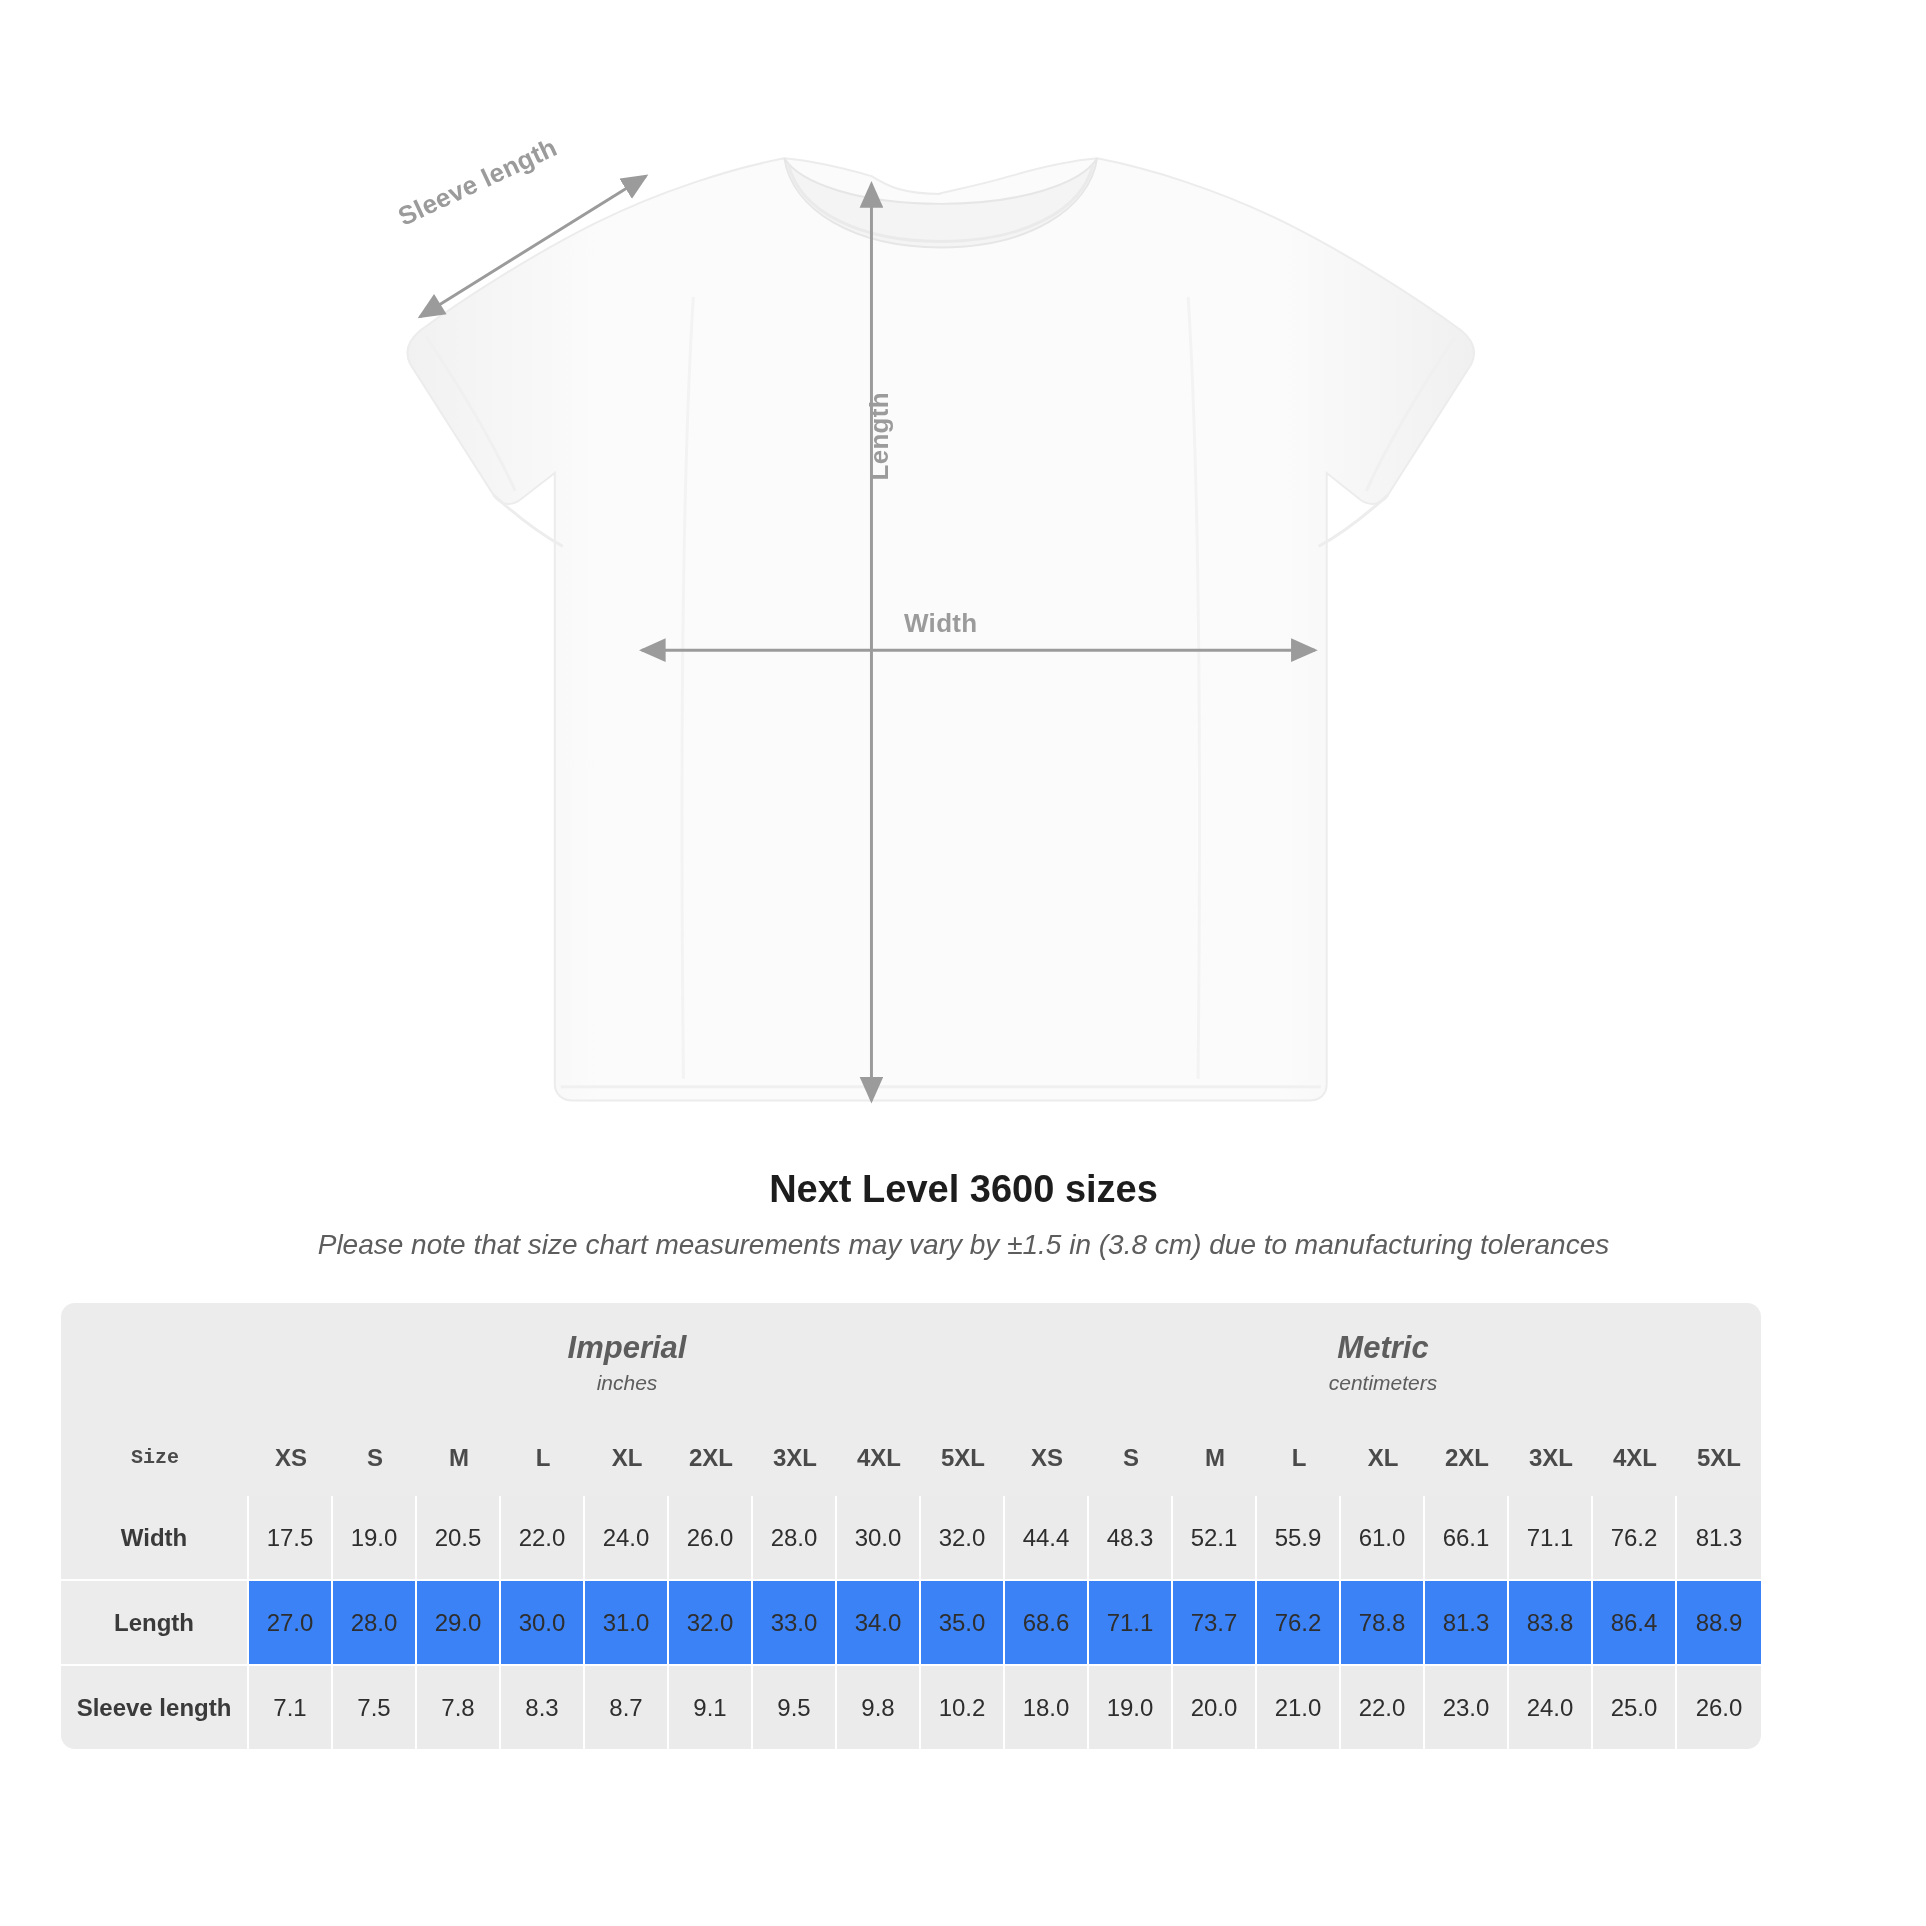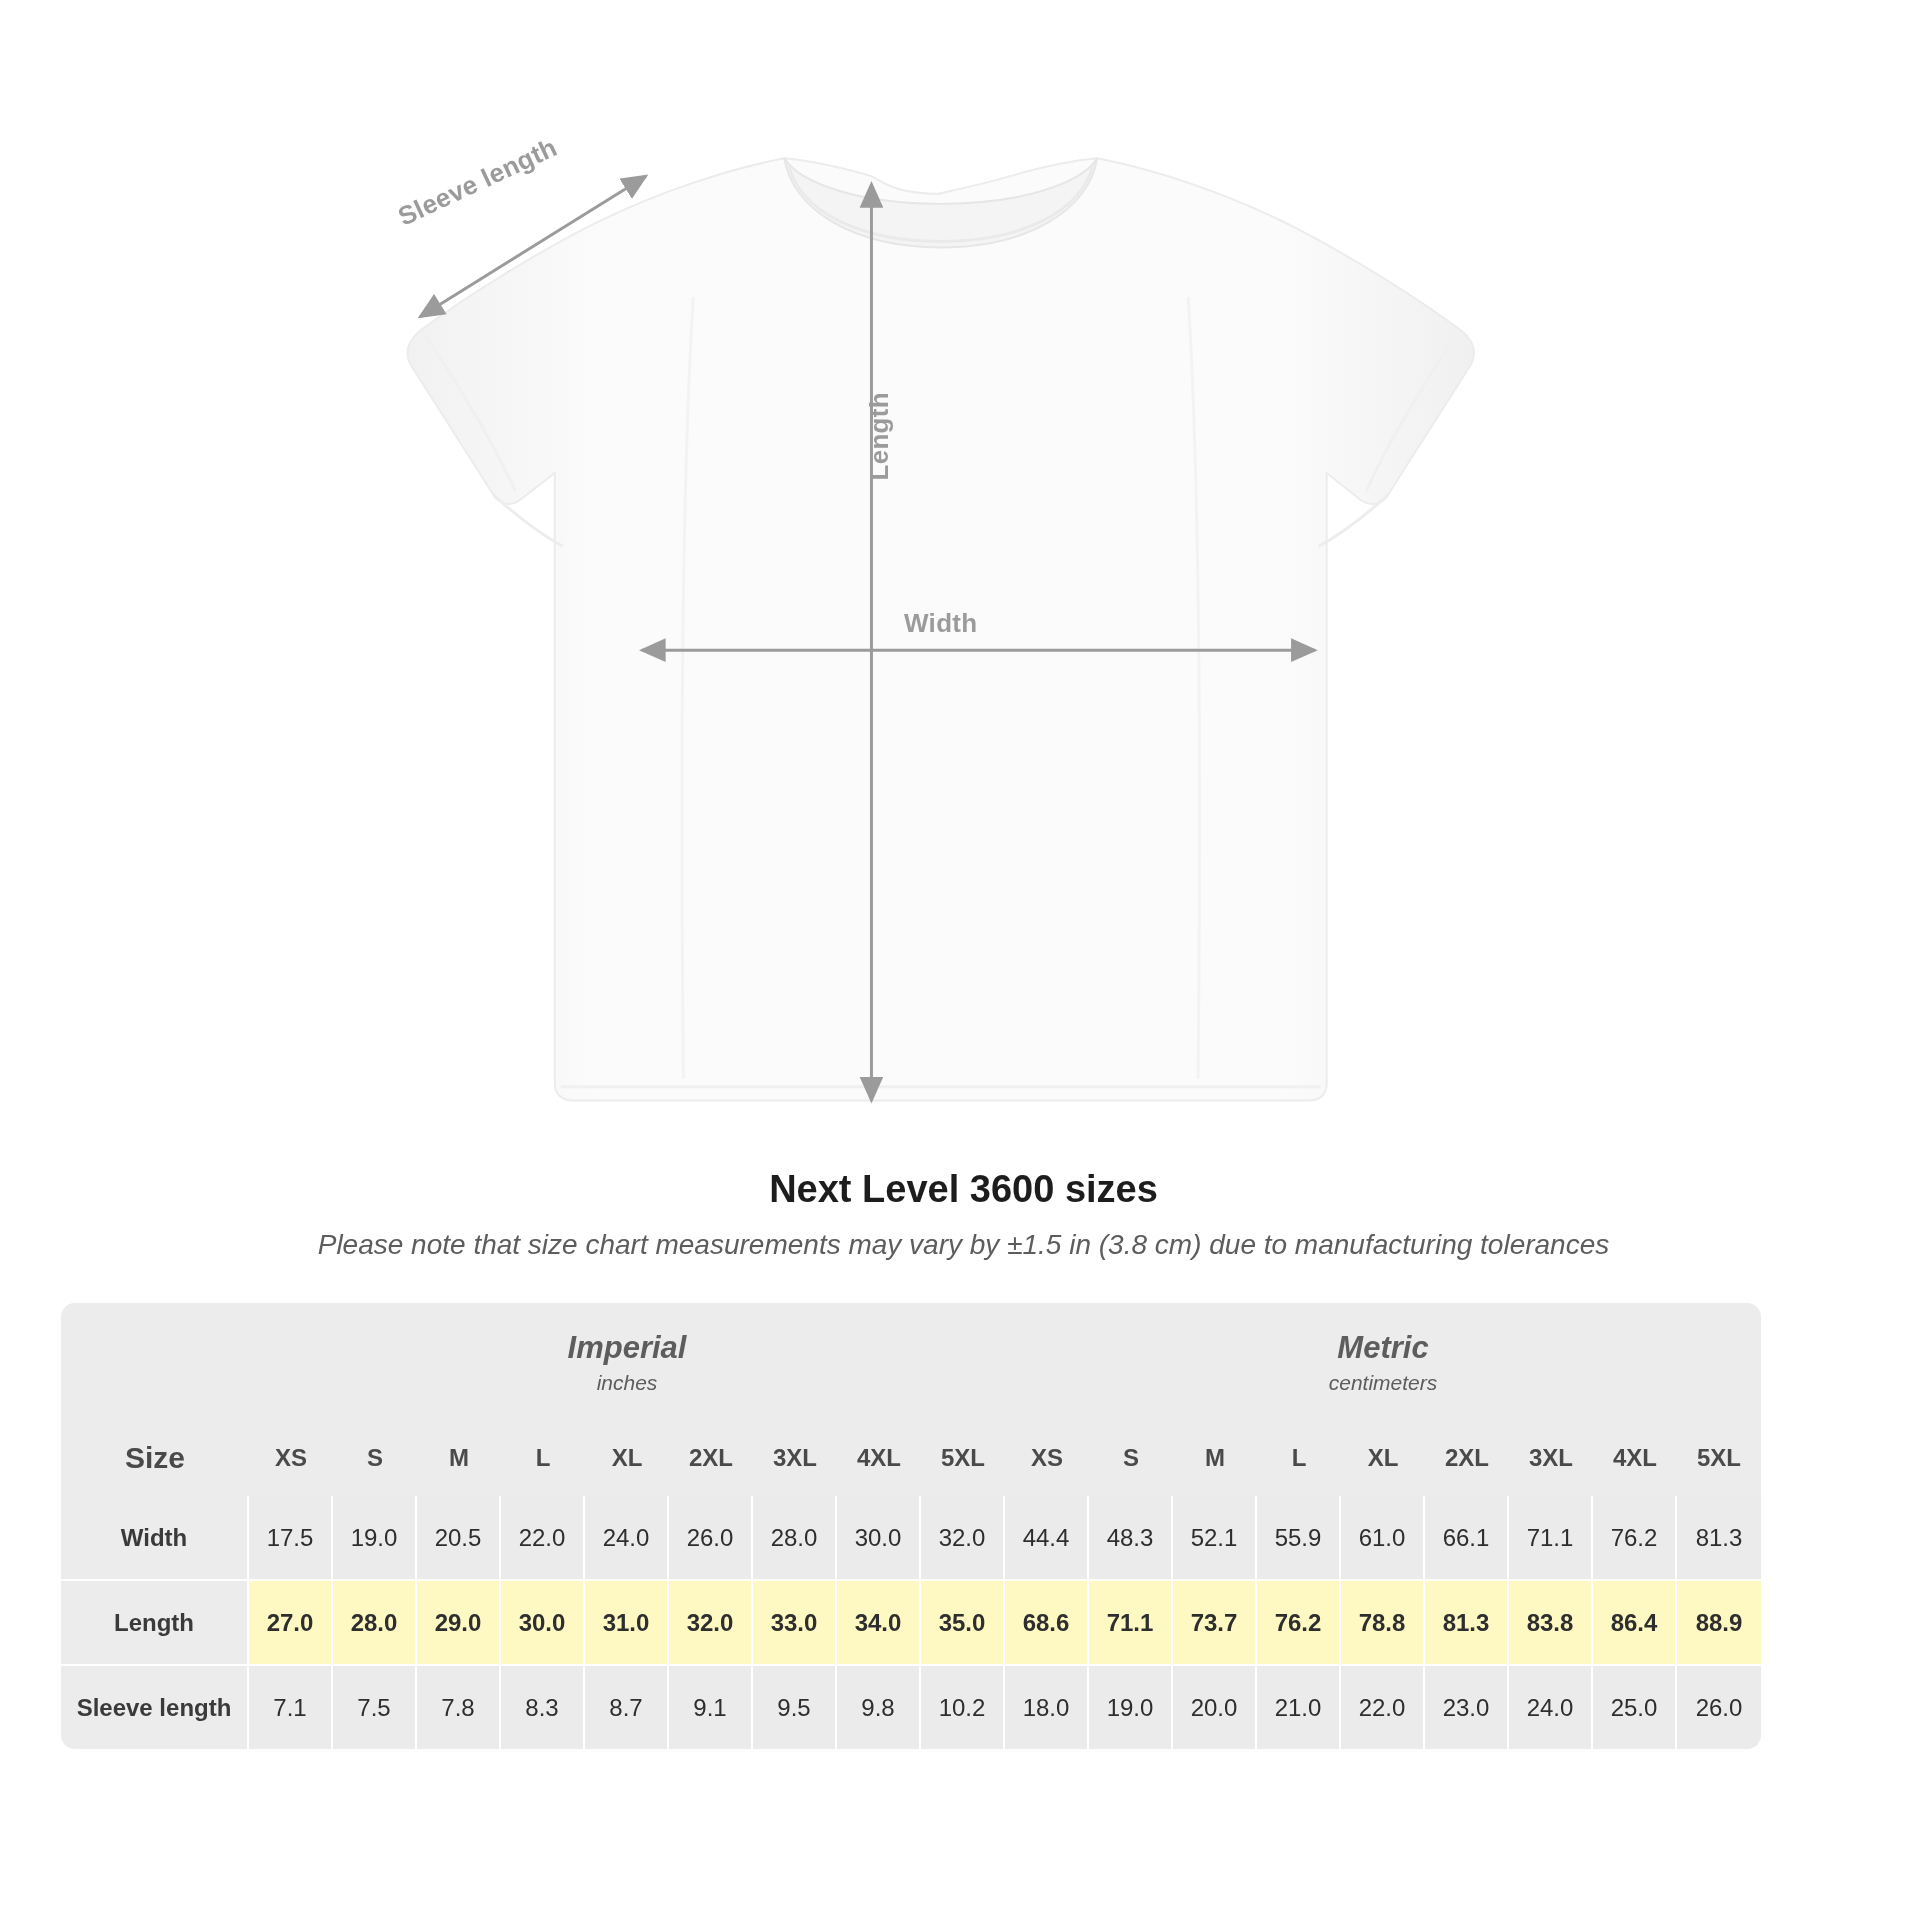--- a/index.html
+++ b/index.html
@@ -110,39 +110,40 @@
 
   tr.head-row td {
     background: #ececec;
     text-align: center;
     font-weight: bold;
     color: #4a4a4a;
     height: 77px;
     font-size: 24px;
   }
   tr.head-row td.rowlabel {
-    font-size: 30px;
+    font-size: 20px;
+    font-family: Liberation Mono, monospace;
   }
 
   tr.data-row td {
     height: 83px;
     text-align: center;
     color: #2e2e2e;
     font-size: 24px;
     border-bottom: 2px solid #ffffff;
     border-right: 2px solid #ffffff;
   }
   tr.data-row td.rowlabel {
     font-weight: bold;
     background: #ececec;
     color: #3a3a3a;
     font-size: 24px;
   }
   tr.data-row.odd td.val { background: #ebebeb; }
-  tr.data-row.even td.val { background: #fef9c3; font-weight: bold; }
+  tr.data-row.even td.val { background: #3b82f6; }
   tr.data-row:last-child td.rowlabel { border-bottom-left-radius: 14px; }
   tr.data-row:last-child td.val:last-child { border-bottom-right-radius: 14px; }
   tr.data-row td.val:last-child { border-right: none; }
   tr.data-row:last-child td { border-bottom: none; }
 
   col.labelcol { width: 188px; }
 </style>
 </head>
 <body>
 

